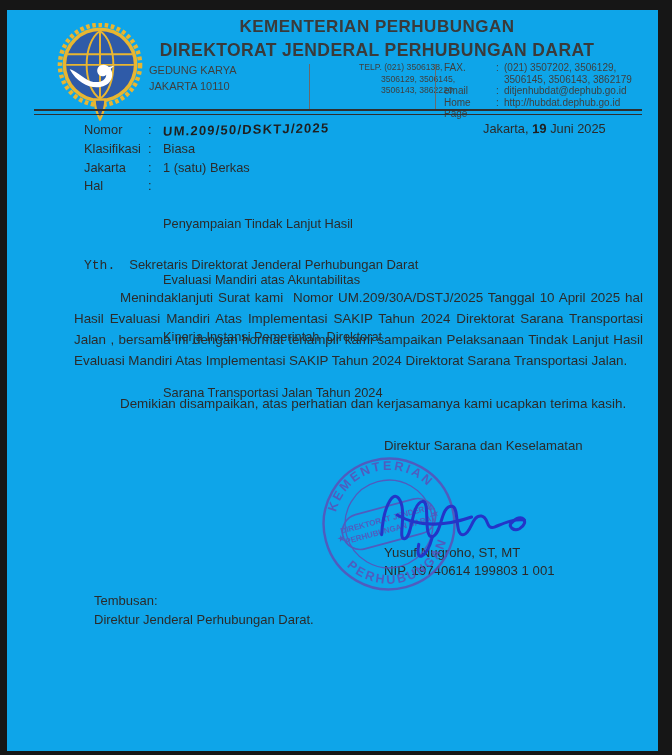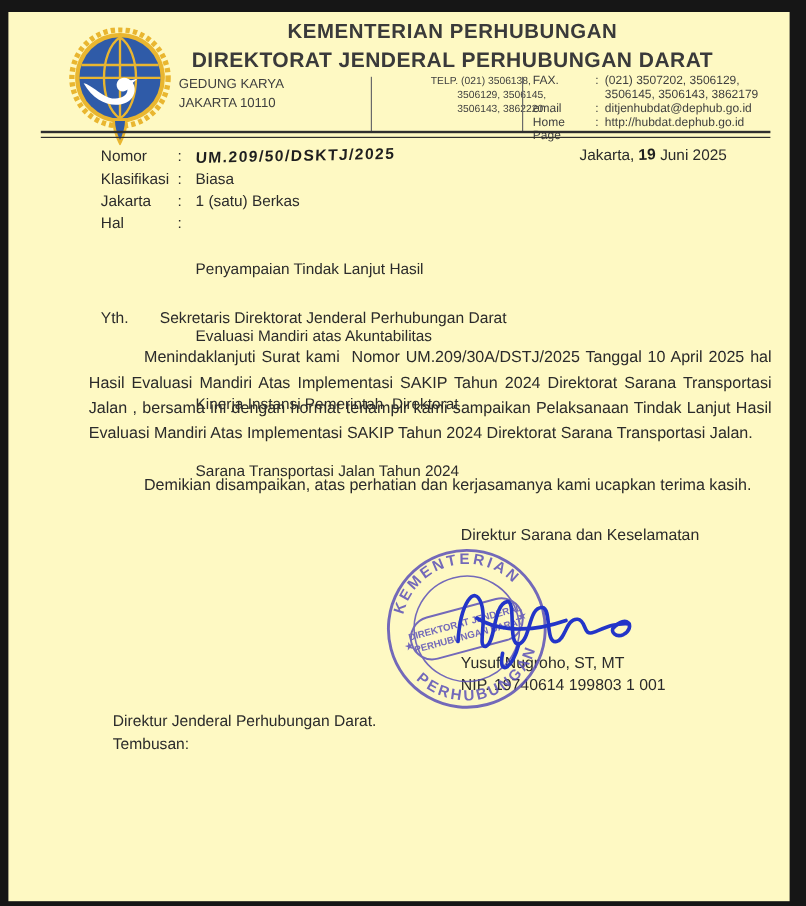--- a/index.html
+++ b/index.html
@@ -4,21 +4,21 @@
 <style>
   html,body{margin:0;padding:0;}
   body{
     width:672px;height:755px;position:relative;
     background:#161616;
     font-family:"Liberation Sans","DejaVu Sans",sans-serif;
     color:#2b2b2b;overflow:hidden;
   }
   .page{
     position:absolute;left:7px;top:10px;right:14px;bottom:4px;
-    background:#fef9c3;
+    background:#0ea5e9;
   }
   
   .logo{position:absolute;left:48px;top:13px;width:90px;height:98px;}
   .hdr-titles{position:absolute;left:130px;top:6px;width:480px;text-align:center;}
   .hdr-title1{font-size:17px;font-weight:bold;letter-spacing:.5px;color:#3a3a3a;line-height:22px;}
   .hdr-title2{font-size:17.5px;font-weight:bold;letter-spacing:.4px;color:#3a3a3a;line-height:24px;}
   .contact{position:absolute;top:52px;}
   .addr{left:142px;width:160px;font-size:11px;line-height:16px;color:#3f3f3f;}
   .telp{left:312px;width:115px;font-size:8.6px;line-height:11.5px;color:#3f3f3f;margin-left:40px;}
   .telp .ind{padding-left:22px;}
@@ -41,21 +41,21 @@
   .meta .col{width:15px;}
   .meta .val{white-space:pre-wrap;}
   .handwritten{
     display:inline-block;font-size:13px;letter-spacing:1.2px;color:#1f1f1f;
     transform:rotate(-1.2deg) skewX(-4deg);font-weight:bold;
   }
   .date-line{position:absolute;left:476px;top:111px;font-size:12.8px;color:#2b2b2b;}
   .date-line .handwritten{letter-spacing:0;transform:rotate(-2deg);}
   
   .recipient{position:absolute;left:77px;top:247px;font-size:13px;}
-  .recipient .sal{margin-right:26px;}
+  .recipient .sal{margin-right:14px;font-family:Liberation Mono, monospace;}
   .para{
     position:absolute;left:67px;width:569px;
     font-size:13.4px;line-height:21px;text-align:justify;
     text-indent:46px;white-space:pre-wrap;
   }
   .p1{top:277px;}
   .p2{top:383px;text-align:left;}
   
   .sig-title{position:absolute;left:377px;top:426px;font-size:13.2px;line-height:19px;}
   .sig-name{position:absolute;left:377px;top:534px;font-size:13.2px;line-height:18px;z-index:1;}
@@ -201,17 +201,17 @@
   <svg class="sig-ink" viewBox="0 0 160 90" aria-hidden="true">
     <g fill="none" stroke="#2335C8" stroke-width="3.1" stroke-linecap="round" stroke-linejoin="round">
       <path d="M6,62 C8,30 20,12 26,30 C31,45 22,68 30,66 C38,63 36,30 48,28 C56,27 48,66 58,64 C68,61 66,32 78,33 C86,34 80,64 90,62 C98,60 98,42 108,43 C116,44 112,58 122,54 C132,50 140,46 152,47"></path>
       <path d="M58,64 C52,86 40,92 44,72"></path>
       <path d="M138,51 C150,37 158,50 147,56 C141,59 135,54 139,49"></path>
       <path d="M22,42 C45,56 75,52 98,44"></path>
     </g>
   </svg>
 
   <div class="tembusan">
+    <div>Tembusan:</div>
     <div>Direktur Jenderal Perhubungan Darat.</div>
-    <div>Tembusan:</div>
   </div>
 
 </div>
 
 </body></html>

